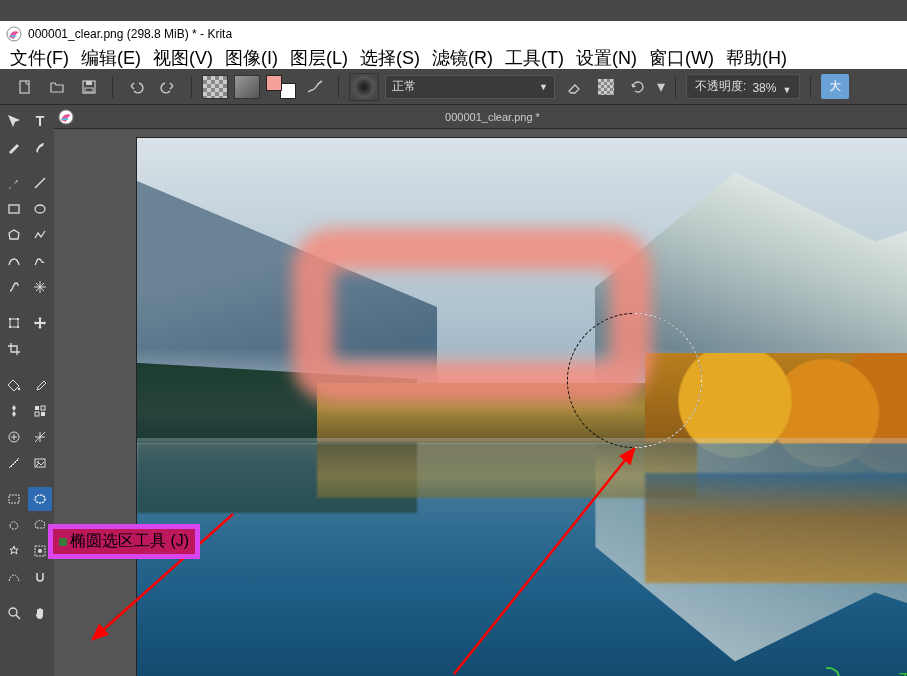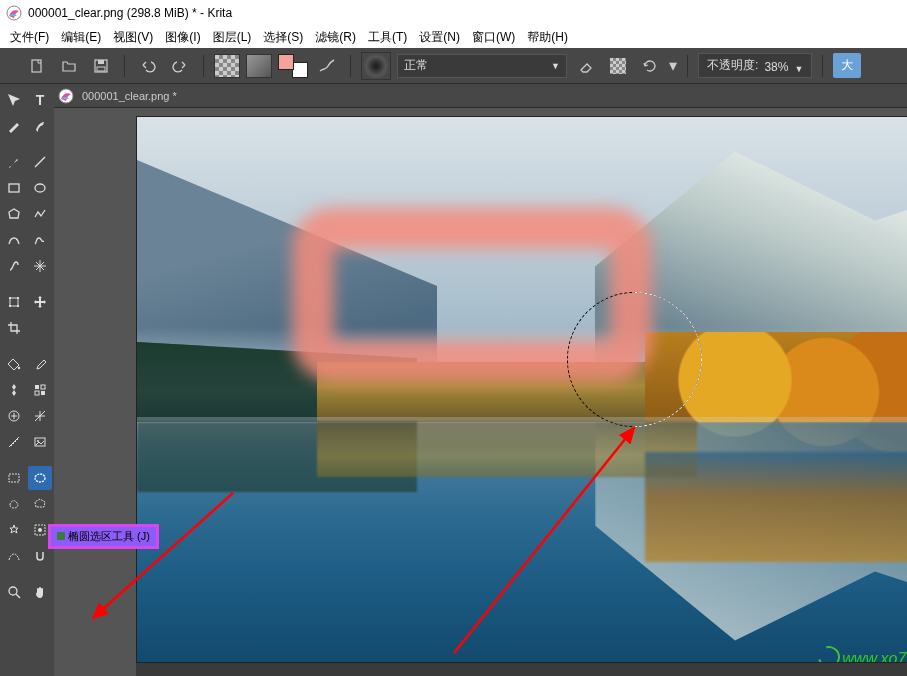--- a/index.html
+++ b/index.html
@@ -1,26 +1,26 @@
 <!DOCTYPE html>
 <html><head>
 <meta charset="utf-8">
 <style>
 * { margin: 0; padding: 0; box-sizing: border-box; font-family: "Microsoft YaHei", sans-serif; }
 body { width: 907px; height: 676px; background: #474747; overflow: hidden; position: relative; }
 
-.titlebar { height: 26px; background: #fff; display: flex; align-items: center; padding: 0 6px; gap: 6px; color: #000; font-size: 12px; }
+.titlebar { height: 26px; background: #fff; display: flex; align-items: center; padding: 0 6px; gap: 6px; color: #000; font-size: 12px; margin-top: 21px; }
 .titlebar .logo { width: 16px; height: 16px; }
 
-.menubar { height: 22px; background: #fff; display: flex; align-items: center; padding: 0 4px; font-size: 12px; color: #000; }
+.menubar { height: 22px; background: #fff; display: flex; align-items: center; padding: 0 4px; font-size: 18px; color: #000; }
 .menubar .menu-item { padding: 2px 6px; cursor: default; }
 
 .main { display: flex; height: calc(100% - 48px); }
 
-.toolbar-top { height: 36px; background: #474747; display: flex; align-items: center; padding: 0 24px; gap: 6px; border-bottom: 1px solid #2a2a2a; }
+.toolbar-top { height: 36px; background: #474747; display: flex; align-items: center; padding: 0 12px; gap: 6px; border-bottom: 1px solid #2a2a2a; }
 .tool-btn { width: 26px; height: 26px; display: flex; align-items: center; justify-content: center; color: #ccc; cursor: pointer; border-radius: 2px; }
 .swatch-pair { position: relative; width: 30px; height: 24px; }
 .swatch-fg { position: absolute; width: 16px; height: 16px; background: #f5a29b; border: 1px solid #222; top: 0; left: 0; }
 .swatch-bg { position: absolute; width: 16px; height: 16px; background: #fff; border: 1px solid #222; bottom: 0; right: 0; }
 .checker { width: 26px; height: 24px; background: repeating-conic-gradient(#888 0 25%, #ccc 0 50%) 0 0/8px 8px; border: 1px solid #333; }
 .gradient-sw { width: 26px; height: 24px; background: linear-gradient(135deg,#999,#555); border: 1px solid #333; }
 .brush-preview { width: 30px; height: 28px; background: radial-gradient(circle,#222 10%,#555 50%,transparent 70%); border: 1px solid #333; }
 .blend-select { width: 170px; height: 24px; background: #3a3a3a; border: 1px solid #555; color: #ddd; font-size: 12px; display: flex; align-items: center; padding: 0 6px; justify-content: space-between; }
 .blend-select span.arrow { font-size: 9px; }
 .opacity-val { background: #3a3a3a; border: 1px solid #555; color: #ddd; font-size: 12px; padding: 3px 8px; display: flex; align-items: flex-end; gap: 6px;}
@@ -31,21 +31,21 @@
 .content-row { display: flex; height: calc(100% - 36px); }
 
 .toolbox { width: 54px; background: #474747; padding: 4px 2px; display: flex; flex-direction: column; gap: 2px; }
 .tool-row { display: flex; gap: 2px; justify-content: center; }
 .tool { width: 24px; height: 24px; display: flex; align-items: center; justify-content: center; color: #ddd; cursor: pointer; border-radius: 2px; }
 .tool.active { background: #2e6bb3; }
 
 .canvas-area { flex: 1; background: #474747; display: flex; flex-direction: column; position: relative; }
 .doc-tab-bar { height: 24px; background: #474747; display: flex; align-items: center; padding: 0 4px; color: #ccc; font-size: 11px; border-bottom: 1px solid #2a2a2a;}
 .doc-tab-bar .klogo { width: 16px; height: 16px; margin-right: 8px;}
-.doc-tab-bar .doc-name { flex:1; }
+.doc-tab-bar .doc-name { flex:1; text-align:center; }
 .canvas-viewport { flex: 1; background: #555; padding: 12px; position: relative; overflow: hidden; }
 .canvas-img { position: absolute; left: 82px; top: 8px; width: 810px; height: 555px; background: linear-gradient(180deg,#cfd8df 0%,#a8bcc9 18%,#748b9a 34%,#5a7688 48%,#3b6d8f 58%,#1f5e86 72%,#154d72 100%); border: 1px solid #222; overflow: hidden; }
 
 
 .sky { position:absolute; inset:0; background: linear-gradient(180deg,#d9e2e8 0%, #b8c9d4 25%, #9ab4c5 45%, transparent 50%);}
 .mtn-far-left { position:absolute; left:0; bottom:300px; width:300px; height:210px; background: linear-gradient(165deg,#6a8396 40%,#4d6b82 80%); clip-path: polygon(0 0,100% 60%,100% 100%,0 100%); filter: blur(0.5px);}
 .mtn-far-right { position:absolute; right:0; bottom:300px; width:350px; height:230px; background: linear-gradient(200deg,#e5ece9 20%,#b9c8c6 45%,#6e8793 80%); clip-path: polygon(0 55%,40% 5%,80% 35%,100% 25%,100% 100%,0 100%);}
 .mtn-refl-r { position:absolute; right:0; top:305px; width:350px; height:230px; background: linear-gradient(20deg,#cdd9da 20%,#92abb2 55%,#3c6d8c 90%); clip-path: polygon(0 45%,40% 95%,80% 65%,100% 75%,100% 0,0 0); opacity:0.75; filter: blur(1px);}
 .fog { position:absolute; left:0; top:210px; width:100%; height:120px; background: linear-gradient(180deg, rgba(220,230,235,0) 0%, rgba(210,225,232,0.7) 40%, rgba(200,215,225,0.5) 80%, transparent 100%);}
 .trees-left { position:absolute; left:0; top:225px; width:280px; height:80px; background: linear-gradient(180deg,#1d3d30 0%,#26433c 60%,#1a3932 100%); clip-path: polygon(0 0,100% 20%,100% 100%,0 100%); border-top: 4px solid rgba(29,61,48,0.6);}
@@ -55,21 +55,21 @@
 .trees-right { position:absolute; right:0; top:215px; width:300px; height:120px; background: radial-gradient(circle at 30% 40%,#e4a824 0 25%,transparent 26%), radial-gradient(circle at 60% 50%,#d98a1a 0 28%,transparent 29%), radial-gradient(circle at 85% 45%,#c46f14 0 25%,transparent 26%), linear-gradient(180deg,#b87e1e 0%,#8f5e17 70%,#5a3e12 100%);}
 .trees-right-refl { position:absolute; right:0; top:335px; width:300px; height:110px; background: linear-gradient(0deg,#b87e1e 0%,#8f5e17 60%,#2d5c7d 100%); opacity:0.7; filter: blur(1.5px);}
 .water { position:absolute; left:0; top:300px; width:100%; height:260px; background: linear-gradient(180deg, rgba(200,215,225,0.3) 0%, rgba(110,160,190,0.3) 20%, rgba(33,99,140,0.5) 60%, rgba(16,70,106,0.8) 100%);}
 .paint-rect { position:absolute; left:155px; top:90px; width:360px; height:175px; border: 42px solid rgba(245,140,125,0.85); border-radius: 42px; filter: blur(8px);}
 .marquee { position:absolute; left:430px; top:175px; width:135px; height:135px; border: 1.5px dashed #000; border-radius: 50%; background: transparent;}
 .marquee::after{content:"";position:absolute;inset:-1px;border:1.5px dashed #fff;border-radius:50%;clip-path: inset(0 0 0 50%);} 
 .watermark { position:absolute; right:4px; bottom:2px; font-size: 16px; font-style: italic; color:#3fbf3f; text-shadow: 1px 1px 1px #063;}
 .watermark .logo-swirl { display:inline-block; width:22px; height:22px; border-radius:50%; border:2px solid #3fbf3f; border-left-color:transparent; transform: rotate(30deg); margin-right:2px; vertical-align:-4px;}
 
 .red-arrow { position:absolute; }
-.tooltip { position:absolute; left: 48px; top: 524px; background: #8b5cf6; border: 3px solid #d946ef; padding: 2px 6px; font-size: 11px; color: #000; z-index: 20; white-space: nowrap; }
+.tooltip { position:absolute; left: 48px; top: 524px; background: #be185d; border: 5px solid #d946ef; padding: 2px 6px; font-size: 16px; color: #000; z-index: 20; white-space: nowrap; }
 .scrollbar-h { position:absolute; left:82px; right:0; bottom:0; height:14px; background:#3a3a3a; border-top:1px solid #222;}
 </style>
 </head>
 <body>
 
 <div class="titlebar">
   <svg class="logo" viewBox="0 0 16 16">
       <circle cx="8" cy="8" r="7" fill="#fff" stroke="#888"></circle>
       <path d="M3 11 Q6 3 13 6 Q9 8 8 13 Z" fill="#e84f9a"></path>
       <path d="M3 11 Q7 7 11 11" fill="#4fc1e8"></path>

